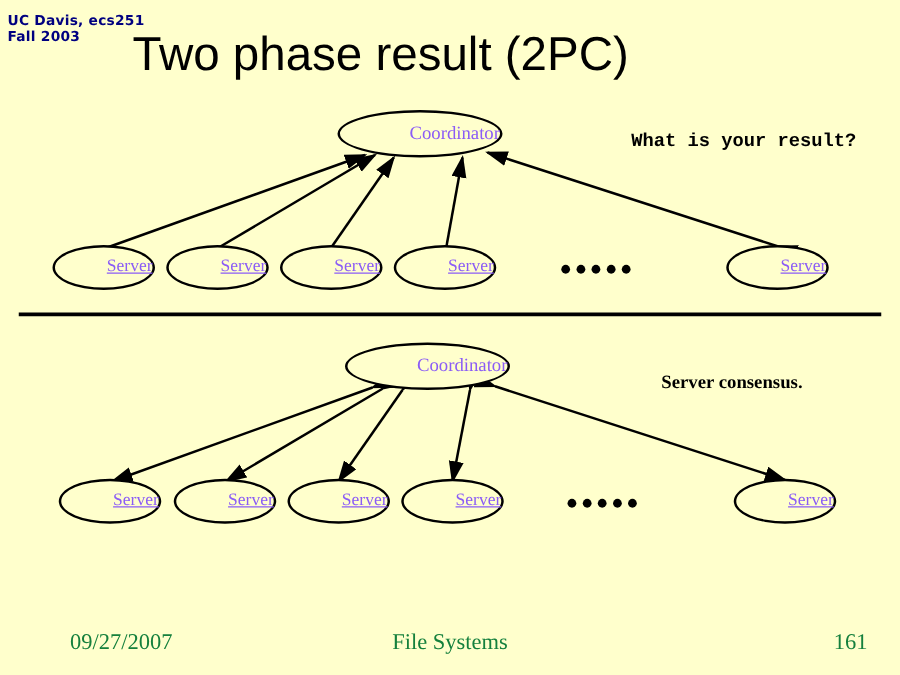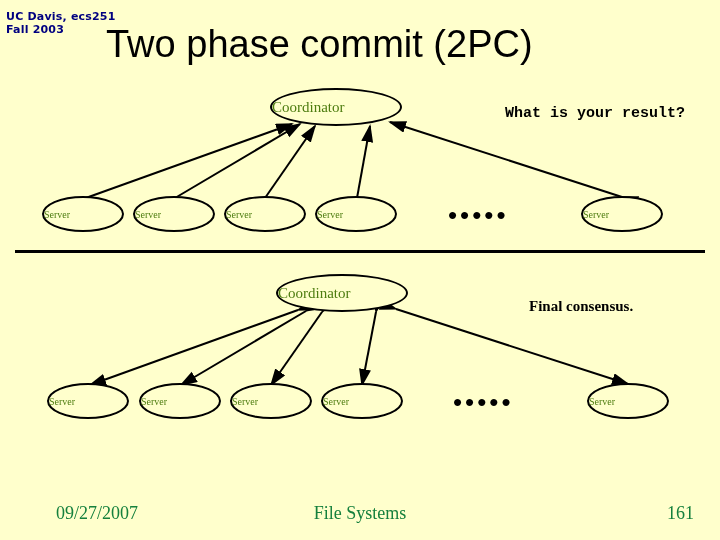--- a/index.html
+++ b/index.html
@@ -55,39 +55,40 @@
     top: 0;
     width: 720px;
     height: 540px;
   }
 
   
   .node {
     position: absolute;
     display: flex;
     align-items: center;
-    justify-content: flex-start;
+    justify-content: flex-end;
     border: 2px solid #000000;
     border-radius: 50%;
     background: #FFFFCC;
-    color: #4d7c0f;
+    color: #8b5cf6;
     font-family: "Liberation Serif", serif;
     font-size: 15px;
     white-space: nowrap;
     box-sizing: border-box;
   }
   .node.coordinator {
     width: 132px;
     height: 38px;
     font-size: 15px;
   }
   .node.server {
     width: 82px;
     height: 36px;
-    font-size: 10px;
+    font-size: 14px;
+    text-decoration: underline;
   }
 
   
   .dots {
     position: absolute;
     font-family: "Liberation Serif", serif;
     font-size: 26px;
     font-weight: bold;
     letter-spacing: 3px;
     color: #000000;
@@ -130,21 +131,21 @@
 </head>
 <body>
 
 <div id="slide">
 
   <div id="course-header">
     <span>UC Davis, ecs251</span>
     <span class="line2">Fall 2003</span>
   </div>
 
-  <div id="slide-title">Two phase commit (2PC)</div>
+  <div id="slide-title">Two phase result (2PC)</div>
 
   <svg id="edges" viewBox="0 0 720 540" xmlns="http://www.w3.org/2000/svg">
     <defs>
       <marker id="ah" markerWidth="9" markerHeight="9" refX="8" refY="3" orient="auto" markerUnits="strokeWidth">
         <path d="M0,0 L9,3 L0,6 z" fill="#000000"></path>
       </marker>
     </defs>
 
     <g stroke="#000000" stroke-width="2" fill="none">
       <line x1="83" y1="199" x2="292" y2="124" marker-start="url(#ah)" marker-end="url(#ah)"></line>
@@ -187,21 +188,21 @@
   <div class="node server" style="left:581px; top:196px;">
     <span>Server</span>
   </div>
 
   <div id="divider"></div>
 
   <div class="node coordinator" style="left:276px; top:274px;">
     <span>Coordinator</span>
   </div>
 
-  <div class="annotation" style="left:529px; top:298px;">Final consensus.</div>
+  <div class="annotation" style="left:529px; top:298px;">Server consensus.</div>
 
   <div class="node server" style="left:47px; top:383px;">
     <span>Server</span>
   </div>
   <div class="node server" style="left:139px; top:383px;">
     <span>Server</span>
   </div>
   <div class="node server" style="left:230px; top:383px;">
     <span>Server</span>
   </div>

